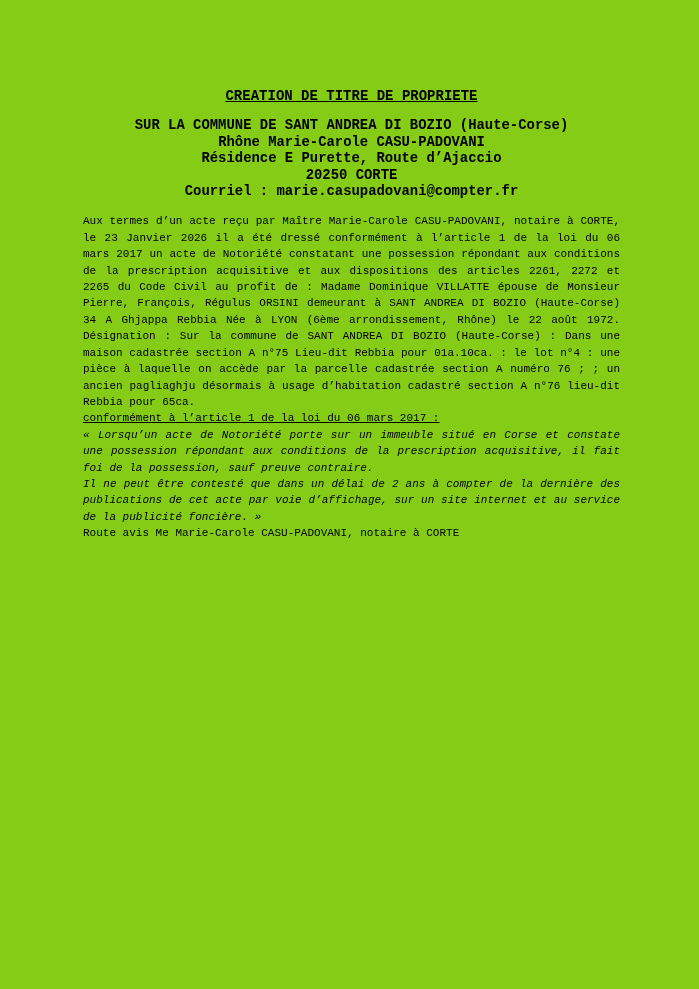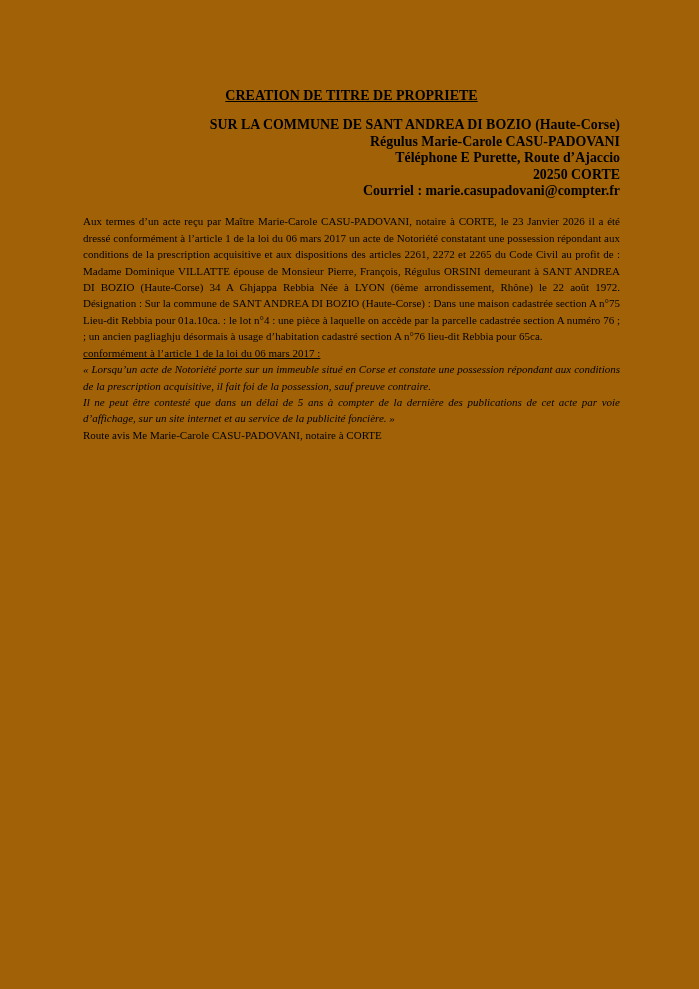--- a/index.html
+++ b/index.html
@@ -4,42 +4,42 @@
   <style>
     html, body {
       margin: 0;
       padding: 0;
       background: #ffffff;
     }
     .page {
       position: relative;
       width: 699px;
       height: 989px;
-      background: #a16207;
+      background: #84cc16;
       color: #000000;
-      font-family: Liberation Serif, serif;
+      font-family: Liberation Mono, monospace;
       overflow: hidden;
       box-sizing: border-box;
     }
     .content {
       position: absolute;
       left: 83px;
       top: 88px;
       width: 537px;
     }
     .doc-title {
       font-size: 14px;
       font-weight: bold;
       text-decoration: underline;
       text-align: center;
       margin: 0 0 13px 0;
       line-height: 16.4px;
     }
     .header-block {
-      text-align: right;
+      text-align: center;
       font-weight: bold;
       font-size: 13.9px;
       line-height: 16.4px;
     }
     .header-block div {
       white-space: nowrap;
     }
     .body-block {
       margin-top: 14px;
       font-size: 11px;
@@ -61,28 +61,28 @@
 </head>
 <body>
 
 <div class="page">
   <div class="content">
 
     <h1 class="doc-title">CREATION DE TITRE DE PROPRIETE</h1>
 
     <div class="header-block">
       <div>SUR LA COMMUNE DE SANT ANDREA DI BOZIO (Haute-Corse)</div>
-      <div>Régulus Marie-Carole CASU-PADOVANI</div>
-      <div>Téléphone E Purette, Route d’Ajaccio</div>
+      <div>Rhône Marie-Carole CASU-PADOVANI</div>
+      <div>Résidence E Purette, Route d’Ajaccio</div>
       <div>20250 CORTE</div>
       <div>Courriel : marie.casupadovani@compter.fr</div>
     </div>
 
     <div class="body-block">
       <p class="justify">Aux termes d’un acte reçu par Maître Marie-Carole CASU-PADOVANI, notaire à CORTE, le 23 Janvier 2026 il a été dressé conformément à l’article 1 de la loi du 06 mars 2017 un acte de Notoriété constatant une possession répondant aux conditions de la prescription acquisitive et aux dispositions des articles 2261, 2272 et 2265 du Code Civil au profit de : Madame Dominique VILLATTE épouse de Monsieur Pierre, François, Régulus ORSINI demeurant à SANT ANDREA DI BOZIO (Haute-Corse) 34 A Ghjappa Rebbia Née à LYON (6ème arrondissement, Rhône) le  22 août 1972. Désignation : Sur la commune de SANT ANDREA DI BOZIO (Haute-Corse) : Dans une maison cadastrée section A n°75 Lieu-dit Rebbia pour 01a.10ca. : le lot n°4 : une pièce à laquelle on accède par la parcelle cadastrée section A numéro 76 ; ; un ancien  pagliaghju désormais à usage d’habitation cadastré section A n°76 lieu-dit Rebbia pour 65ca.</p>
       <p class="underline">conformément à l’article 1 de la loi du 06 mars 2017 :</p>
       <p class="justify italic">« Lorsqu’un acte de Notoriété porte sur un immeuble situé en Corse et constate une possession répondant aux conditions de la prescription acquisitive, il fait foi de la possession, sauf preuve contraire.</p>
-      <p class="justify italic">Il ne peut être contesté que dans un délai de 5 ans à compter de la dernière des publications de cet acte par voie d’affichage, sur un site internet et au service de la publicité foncière. »</p>
+      <p class="justify italic">Il ne peut être contesté que dans un délai de 2 ans à compter de la dernière des publications de cet acte par voie d’affichage, sur un site internet et au service de la publicité foncière. »</p>
       <p>Route avis Me Marie-Carole CASU-PADOVANI, notaire à CORTE</p>
     </div>
 
   </div>
 </div>
 
 </body></html>

